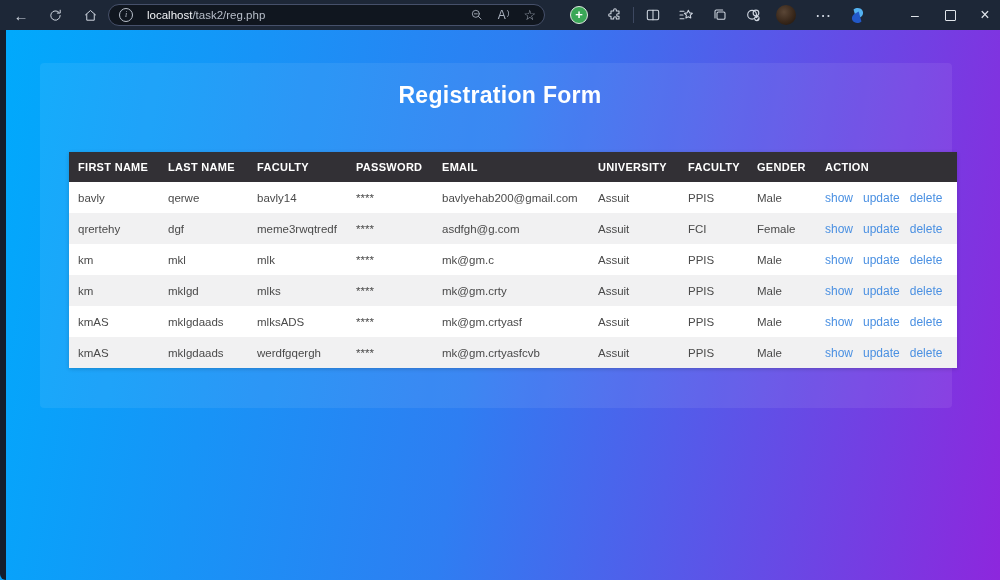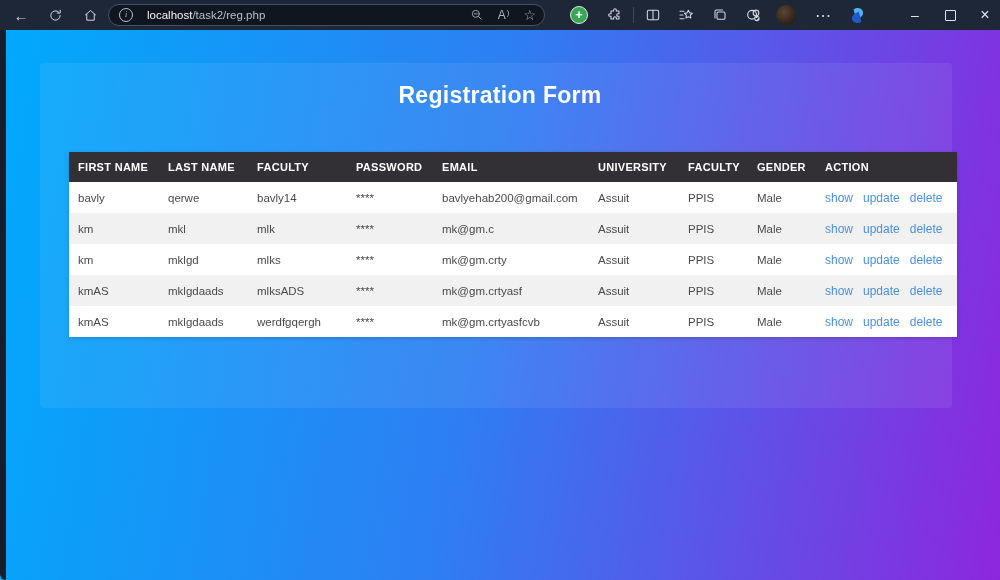--- a/index.html
+++ b/index.html
@@ -205,20 +205,31 @@
     <td>qerwe</td>
     <td>bavly14</td>
     <td>****</td>
     <td>bavlyehab200@gmail.com</td>
     <td>Assuit</td>
     <td>PPIS</td>
     <td>Male</td>
     <td><a href="#">show</a><a href="#">update</a><a href="#">delete</a></td>
   </tr>
         <tr>
+    <td>qrertehy</td>
+    <td>dgf</td>
+    <td>meme3rwqtredf</td>
+    <td>****</td>
+    <td>asdfgh@g.com</td>
+    <td>Assuit</td>
+    <td>FCI</td>
+    <td>Female</td>
+    <td><a href="#">show</a><a href="#">update</a><a href="#">delete</a></td>
+  </tr>
+        <tr>
     <td>km</td>
     <td>mkl</td>
     <td>mlk</td>
     <td>****</td>
     <td>mk@gm.c</td>
     <td>Assuit</td>
     <td>PPIS</td>
     <td>Male</td>
     <td><a href="#">show</a><a href="#">update</a><a href="#">delete</a></td>
   </tr>

